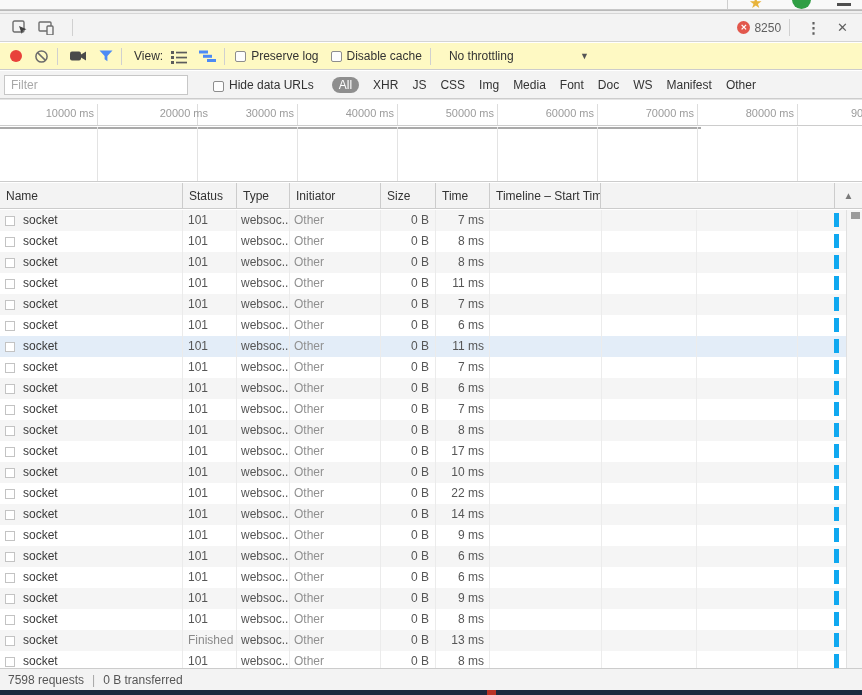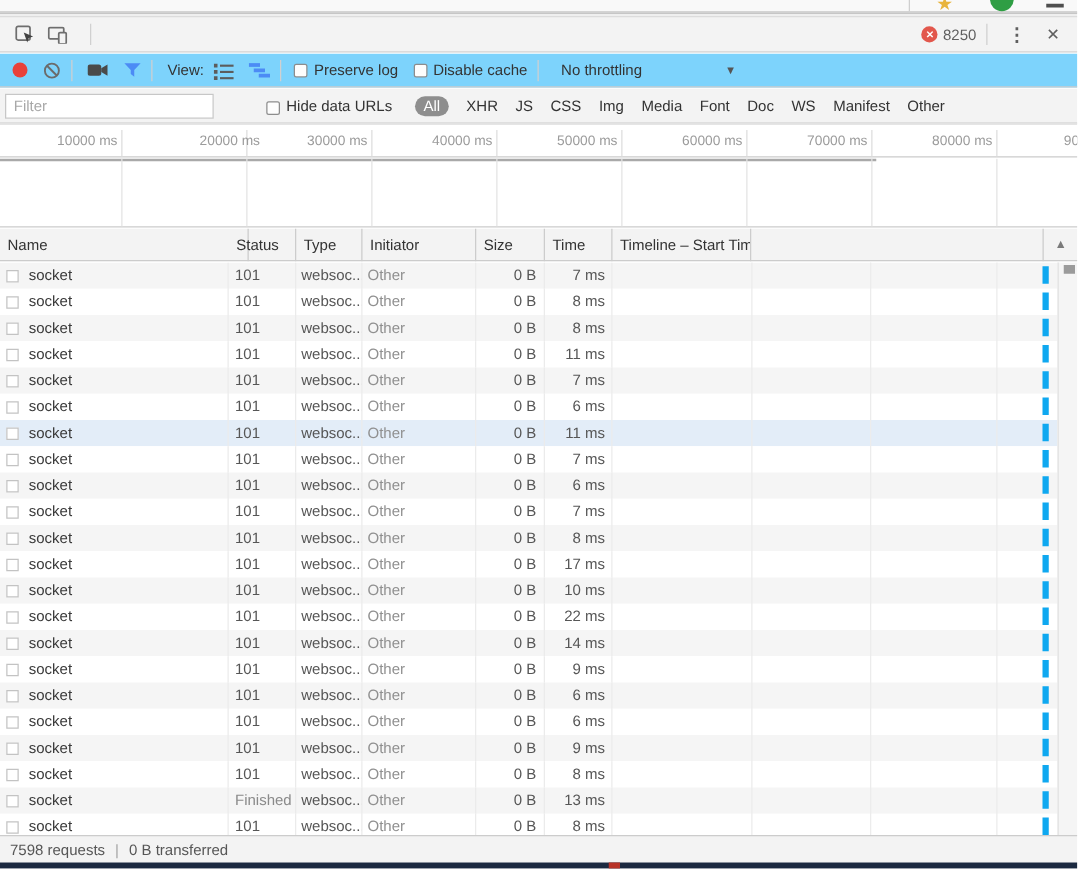--- a/index.html
+++ b/index.html
@@ -25,31 +25,31 @@
   .tabs{display:flex;align-items:center;height:28px}
   .tab{padding:0 8px;line-height:28px;height:28px;color:#333;font-size:12.5px;position:relative;cursor:default}
   .tab.active::after{content:"";position:absolute;left:0;right:0;bottom:0;height:3px;background:var(--accent)}
   .tab-bar .right{margin-left:auto;display:flex;align-items:center;margin-right:6px}
   .err-badge{display:flex;align-items:center;gap:4px;color:#5f5f5f}
   .err-circle{width:13px;height:13px;border-radius:50%;background:var(--errred);color:#fff;font-style:normal;font-size:8px;line-height:13px;text-align:center;font-weight:bold}
   .kebab{font-size:15px;color:#5f5f5f;letter-spacing:0;padding:0 8px;font-weight:bold}
   .close{font-size:13px;color:#5f5f5f;padding:0 8px}
 
   
-  .toolbar{position:absolute;left:0;top:43px;width:862px;height:27px;background:#7dd3fc;border-bottom:1px solid #ccc;display:flex;align-items:center}
+  .toolbar{position:absolute;left:0;top:43px;width:862px;height:27px;background:#fef9c3;border-bottom:1px solid #ccc;display:flex;align-items:center}
   .rec-dot{width:12px;height:12px;border-radius:50%;background:var(--recred);margin-left:10px}
   .tool{display:flex;align-items:center;margin-left:12px}
   .lbl{color:#333}
   .chk{width:11px;height:11px;border:1px solid #8d8d8d;border-radius:2px;background:#fdfdfd;margin-right:5px}
   .throttle{display:flex;align-items:center;width:140px;justify-content:space-between;margin-left:10px}
   .dd-arrow{font-size:9px;color:#555}
 
   
   .filter-bar{position:absolute;left:0;top:71px;width:862px;height:28px;background:#f3f3f3;border-bottom:1px solid #ccc;display:flex;align-items:center}
-  .filter-input{position:absolute;left:4px;top:4px;width:167px;height:20px;border:1px solid #c7c7c7;background:#fff;padding:6px 6px;font-size:12px;font-family:"Liberation Sans",sans-serif;color:#444}
+  .filter-input{position:absolute;left:4px;top:4px;width:184px;height:20px;border:1px solid #c7c7c7;background:#fff;padding:6px 6px;font-size:12px;font-family:"Liberation Sans",sans-serif;color:#444}
   .filter-input::placeholder{color:#a8a8a8}
   .hide-urls{display:flex;align-items:flex-end;margin-left:213px}
   .pill{background:#8e8e8e;color:#fff;border-radius:9px;padding:1px 7px;margin-left:8px;font-size:12px}
   .ftypes{display:flex;align-items:center;gap:14px;margin-left:10px;color:#333}
 
   
   .ruler{position:absolute;left:0;top:99px;width:862px;height:27px;background:#fff;border-bottom:1px solid #ccc;border-top:1px solid #e5e5e5}
   .rline{position:absolute;top:4px;bottom:0;width:1px;background:#ddd}
   .rlabel{position:absolute;top:7px;width:93px;text-align:right;font-size:11px;color:#9b9b9b}
   .redge{position:absolute;top:7px;left:851px;font-size:11px;color:#9b9b9b}
@@ -243,21 +243,21 @@
       <div class="oline" style="left: 197px;"></div>
       <div class="oline" style="left: 297px;"></div>
       <div class="oline" style="left: 397px;"></div>
       <div class="oline" style="left: 497px;"></div>
       <div class="oline" style="left: 597px;"></div>
       <div class="oline" style="left: 697px;"></div>
       <div class="oline" style="left: 797px;"></div>
     </div>
 
   <div class="grid-header">
-    <div class="hcell" style="left:0;width:199px">Name</div>
+    <div class="hcell" style="left:0;width:183px">Name</div>
     <div class="hcell" style="left:183px;width:54px">Status</div>
     <div class="hcell" style="left:237px;width:53px">Type</div>
     <div class="hcell" style="left:290px;width:91px">Initiator</div>
     <div class="hcell" style="left:381px;width:55px">Size</div>
     <div class="hcell" style="left:436px;width:54px">Time</div>
     <div class="hcell" style="left:490px;width:111px">Timeline – Start Time</div>
     <div class="hmark" style="left:797px;width:38px"></div>
     <div class="harrow">▲</div>
   </div>
 

